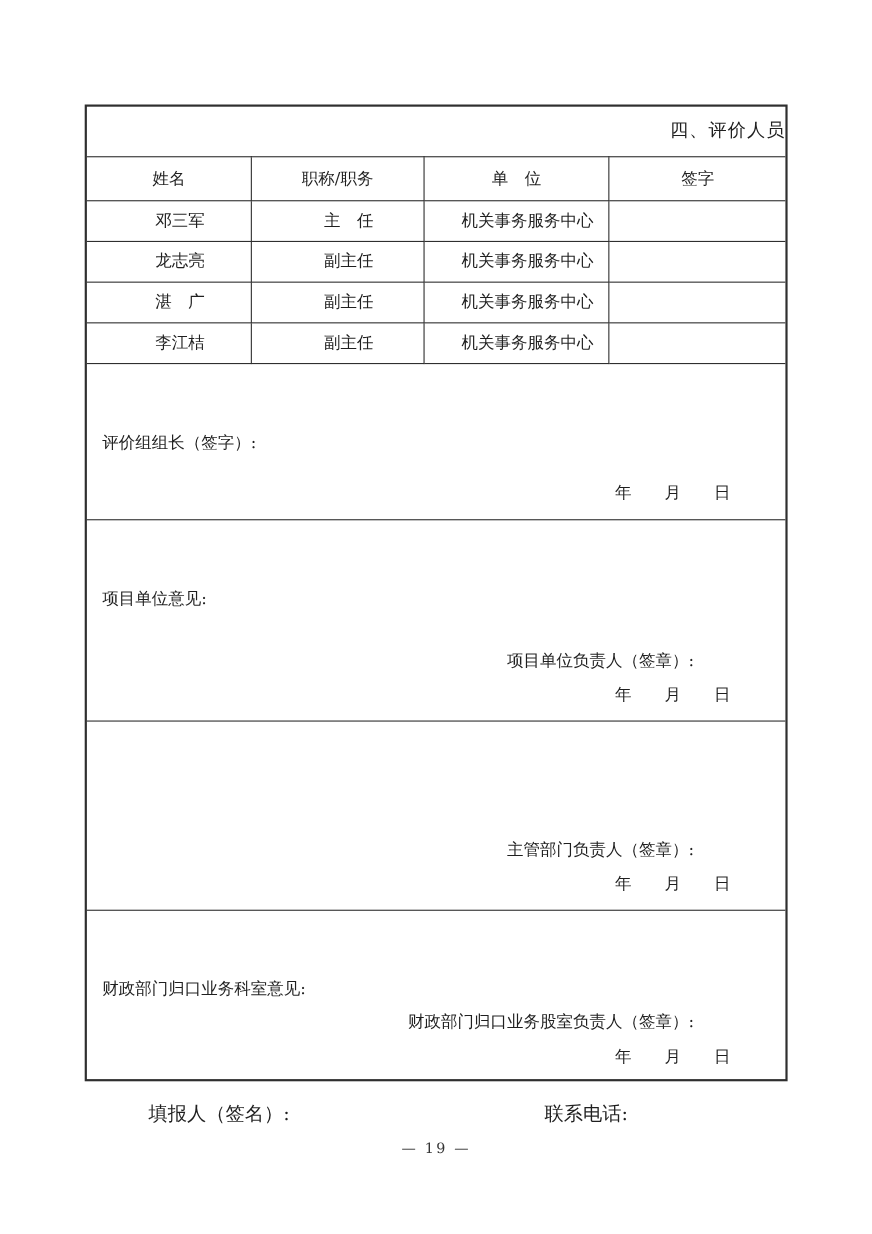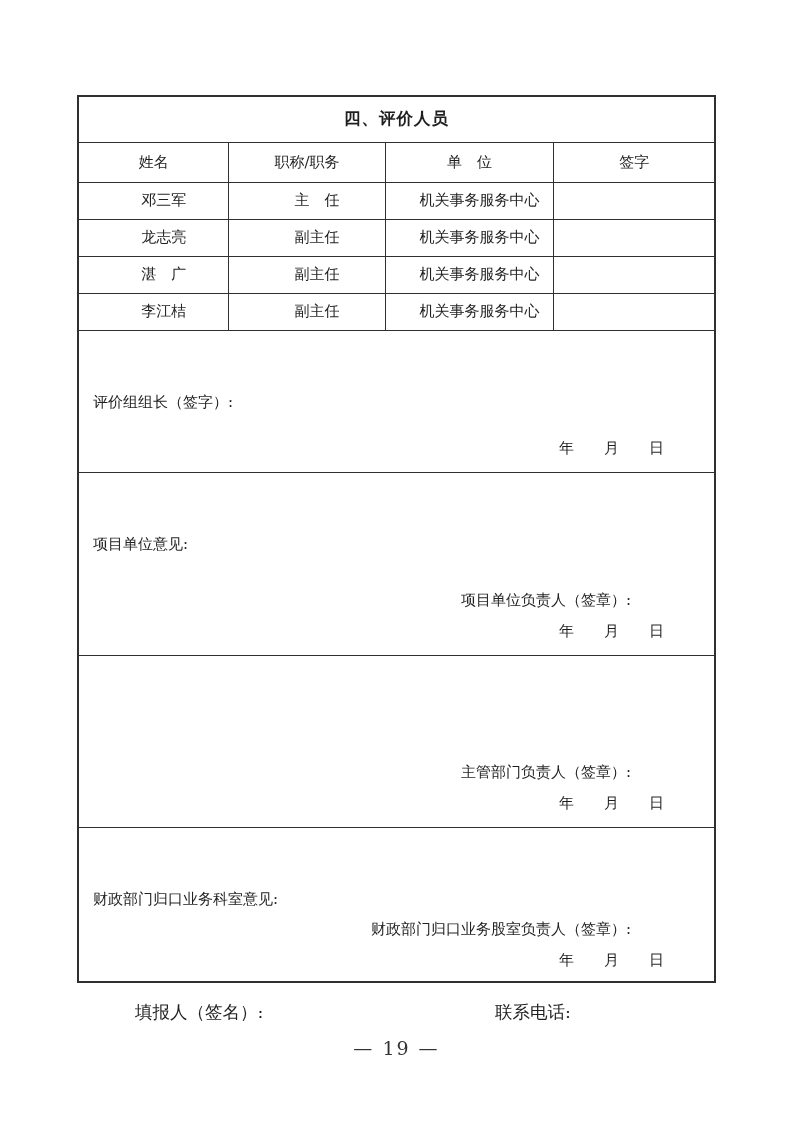--- a/index.html
+++ b/index.html
@@ -30,22 +30,23 @@
     vertical-align: middle;
     font-size: 15px;
     color: #1f1f1f;
     overflow: hidden;
   }
   table.personnel td:last-child { border-right: none; }
   tr.title-row td {
     border-right: none;
     height: 45px;
     font-size: 16.5px;
-    font-weight: bold;
+    font-weight: normal;
     letter-spacing: 1px;
+    text-align: right;
   }
   tr.head-row td { height: 40px; }
   tr.data-row td { height: 37px; padding-left: 20px; }
 
   .section {
     border-bottom: 1.5px solid #2f2f2f;
     display: flex;
     flex-direction: column;
     padding: 18px 14px 14px 14px;
     font-size: 15px;
@@ -67,21 +68,21 @@
     width: 793px; height: 24px;
     font-size: 17.5px;
   }
   .filler-label { position: absolute; left: 135px; top: 0; text-align: center; }
   .phone-label { position: absolute; left: 495px; top: 0; }
   .page-number {
     position: absolute;
     top: 1037px; left: 0;
     width: 793px;
     text-align: center;
-    font-size: 19px;
+    font-size: 13px;
     color: #333;
     letter-spacing: 2px;
   }
 </style>
 </head>
 <body>
 
 <div class="form-wrap">
 
   <table class="personnel">

